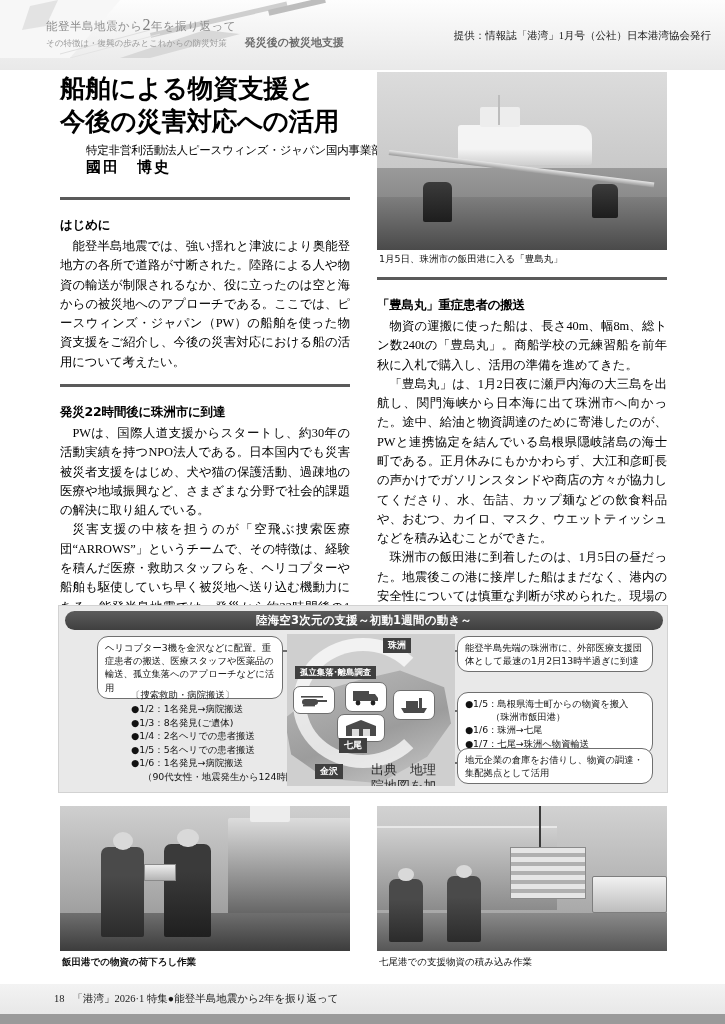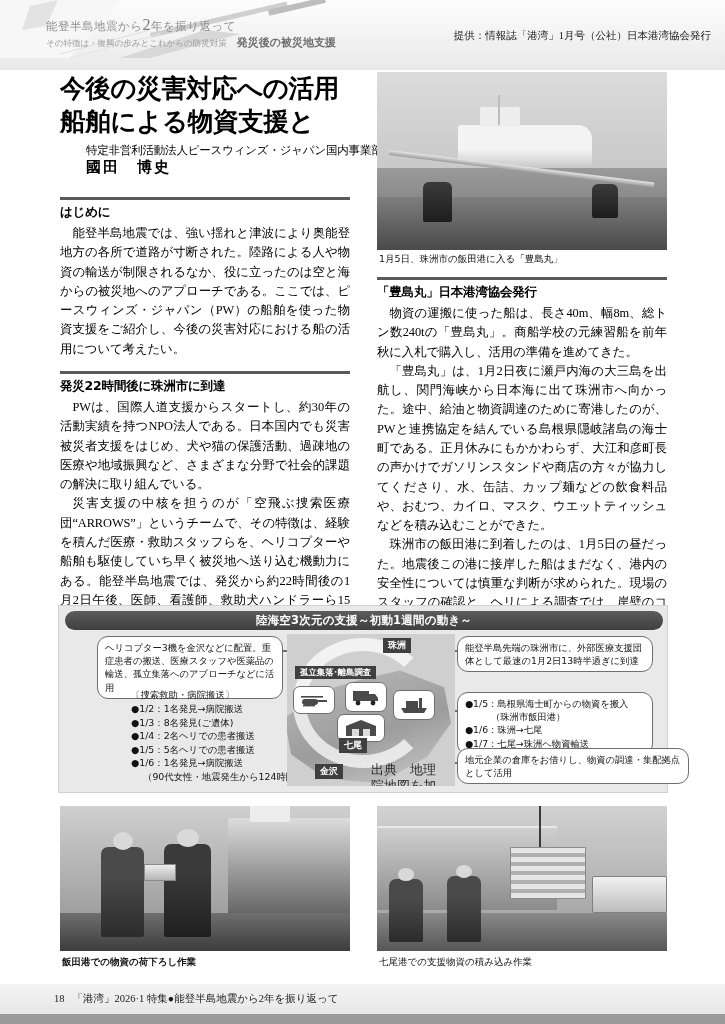--- a/index.html
+++ b/index.html
@@ -24,21 +24,21 @@
     position: absolute; left: 0; top: 0; width: 420px; height: 58px;
   }
   .banner-text { position: absolute; left: 46px; top: 16px; width: 300px; }
   .banner-l1 {
     font-size: 11.5px; color: #8f8f8f; letter-spacing: .5px; white-space: nowrap;
   }
   .banner-l1 .big { font-size: 16px; color:#7d7d7d; }
   .banner-l2 { font-size: 8.5px; color:#9a9a9a; white-space: nowrap; margin-top: 1px; }
   .banner-l2 .bold {
     font-family: "DejaVu Sans", sans-serif;
-    font-weight: bold; font-size: 11px; color:#6d6d6d; margin-left: 10px;
+    font-weight: bold; font-size: 11px; color:#6d6d6d; margin-left: 18px;
   }
   .provider {
     position: absolute; right: 14px; top: 29px;
     font-size: 10.5px; color: #1a1a1a; white-space: nowrap;
   }
 
   
   .headline {
     position: absolute; left: 60px; top: 72px; width: 320px;
     font-family: "DejaVu Sans", sans-serif;
@@ -56,21 +56,21 @@
 
   
   .col { position: absolute; width: 290px; }
   .col-left  { left: 60px;  top: 197px; }
   .col-right { left: 377px; top: 277px; }
 
   .sec-head {
     font-family: "DejaVu Sans", sans-serif;
     font-weight: bold; font-size: 12.5px; color:#000;
     border-top: 3px solid #5a5a5a;
-    padding-top: 4px; margin-bottom: 3px; letter-spacing: -0.2px;
+    padding-top: 17px; margin-bottom: 3px; letter-spacing: -0.2px;
   }
   p.body {
     font-size: 12.4px; line-height: 1.555; text-align: justify;
     text-indent: 1em; letter-spacing: -0.1px; color:#000;
     margin-bottom: 0;
   }
 
   
   .photo { position: absolute; overflow:hidden; background:#888; }
   .cap {
@@ -144,21 +144,21 @@
   }
   .cbox {
     position:absolute; background:#fff; border:1.6px solid #6f6f6f;
     border-radius: 11px; padding:4px 7px;
     font-family:"DejaVu Sans", sans-serif; font-size:9.3px;
     line-height:1.42; color:#111;
   }
   .box-heli   { left:38px;  top:30px; width:186px; }
   .box-susu   { left:398px; top:30px; width:196px; }
   .box-ship   { left:398px; top:86px; width:196px; }
-  .box-ware   { left:398px; top:142px; width:232px; }
+  .box-ware   { left:398px; top:142px; width:196px; }
   .listblock {
     position:absolute; left:72px; top:82px; width:210px;
     font-family:"DejaVu Sans", sans-serif; font-size:9.4px;
     line-height:1.43; color:#111;
   }
   .listblock .lh { margin-bottom:1px; }
   .listblock .li { white-space:nowrap; }
   .listblock .sub { padding-left:12px; }
 
   .mapwrap {
@@ -232,22 +232,22 @@
         <span>能登半島地震</span><span>から</span><span class="big">2</span><span>年を振り返って</span>
       </div>
       <div class="banner-l2">
         <span>その特徴は・復興の歩みとこれからの防災対策</span><span class="bold">発災後の被災地支援</span>
       </div>
     </div>
   </div>
   <div class="provider">提供：情報誌「港湾」1月号（公社）日本港湾協会発行</div>
 
   <div class="headline">
+    <div>船舶による物資支援と</div>
     <div>今後の災害対応への活用</div>
-    <div>船舶による物資支援と</div>
   </div>
   <div class="byline-org">特定非営利活動法人ピースウィンズ・ジャパン国内事業部長</div>
   <div class="byline-name">國田　博史</div>
 
   <div class="photo photo-top">
     <div class="sky"></div>
     <div class="sea" style="height:46%"></div>
     <div class="ship" style="left:28%;top:30%;width:46%;height:22%">
       <div class="mast"></div>
     </div>
@@ -260,21 +260,21 @@
 
   <div class="col col-left">
     <div class="sec-head">はじめに</div>
     <p class="body">能登半島地震では、強い揺れと津波により奥能登地方の各所で道路が寸断された。陸路による人や物資の輸送が制限されるなか、役に立ったのは空と海からの被災地へのアプローチである。ここでは、ピースウィンズ・ジャパン（PW）の船舶を使った物資支援をご紹介し、今後の災害対応における船の活用について考えたい。</p>
     <div class="sec-head" style="margin-top:12px">発災22時間後に珠洲市に到達</div>
     <p class="body">PWは、国際人道支援からスタートし、約30年の活動実績を持つNPO法人である。日本国内でも災害被災者支援をはじめ、犬や猫の保護活動、過疎地の医療や地域振興など、さまざまな分野で社会的課題の解決に取り組んでいる。</p>
     <p class="body">災害支援の中核を担うのが「空飛ぶ捜索医療団“ARROWS”」というチームで、その特徴は、経験を積んだ医療・救助スタッフらを、ヘリコプターや船舶も駆使していち早く被災地へ送り込む機動力にある。能登半島地震では、発災から約22時間後の1月2日午後、医師、看護師、救助犬ハンドラーら15人が半島先端の石川県珠洲市に入り、活動を始めた。</p>
   </div>
 
   <div class="col col-right">
-    <div class="sec-head">「豊島丸」日本港湾協会発行</div>
+    <div class="sec-head">「豊島丸」重症患者の搬送</div>
     <p class="body">物資の運搬に使った船は、長さ40m、幅8m、総トン数240tの「豊島丸」。商船学校の元練習船を前年秋に入札で購入し、活用の準備を進めてきた。</p>
     <p class="body">「豊島丸」は、1月2日夜に瀬戸内海の大三島を出航し、関門海峡から日本海に出て珠洲市へ向かった。途中、給油と物資調達のために寄港したのが、PWと連携協定を結んでいる島根県隠岐諸島の海士町である。正月休みにもかかわらず、大江和彦町長の声かけでガソリンスタンドや商店の方々が協力してくださり、水、缶詰、カップ麺などの飲食料品や、おむつ、カイロ、マスク、ウエットティッシュなどを積み込むことができた。</p>
     <p class="body">珠洲市の飯田港に到着したのは、1月5日の昼だった。地震後この港に接岸した船はまだなく、港内の安全性については慎重な判断が求められた。現場のスタッフの確認と、ヘリによる調査では、岸壁のコンクリートや防波堤に大きな損傷が認められたが、海底の隆起等の状況</p>
   </div>
 
   <div class="diagram">
     <div class="diagram-title">陸海空3次元の支援～初動1週間の動き～</div>
 
     <div class="cbox box-heli">ヘリコプター3機を金沢などに配置。重症患者の搬送、医療スタッフや医薬品の輸送、孤立集落へのアプローチなどに活用</div>
 

